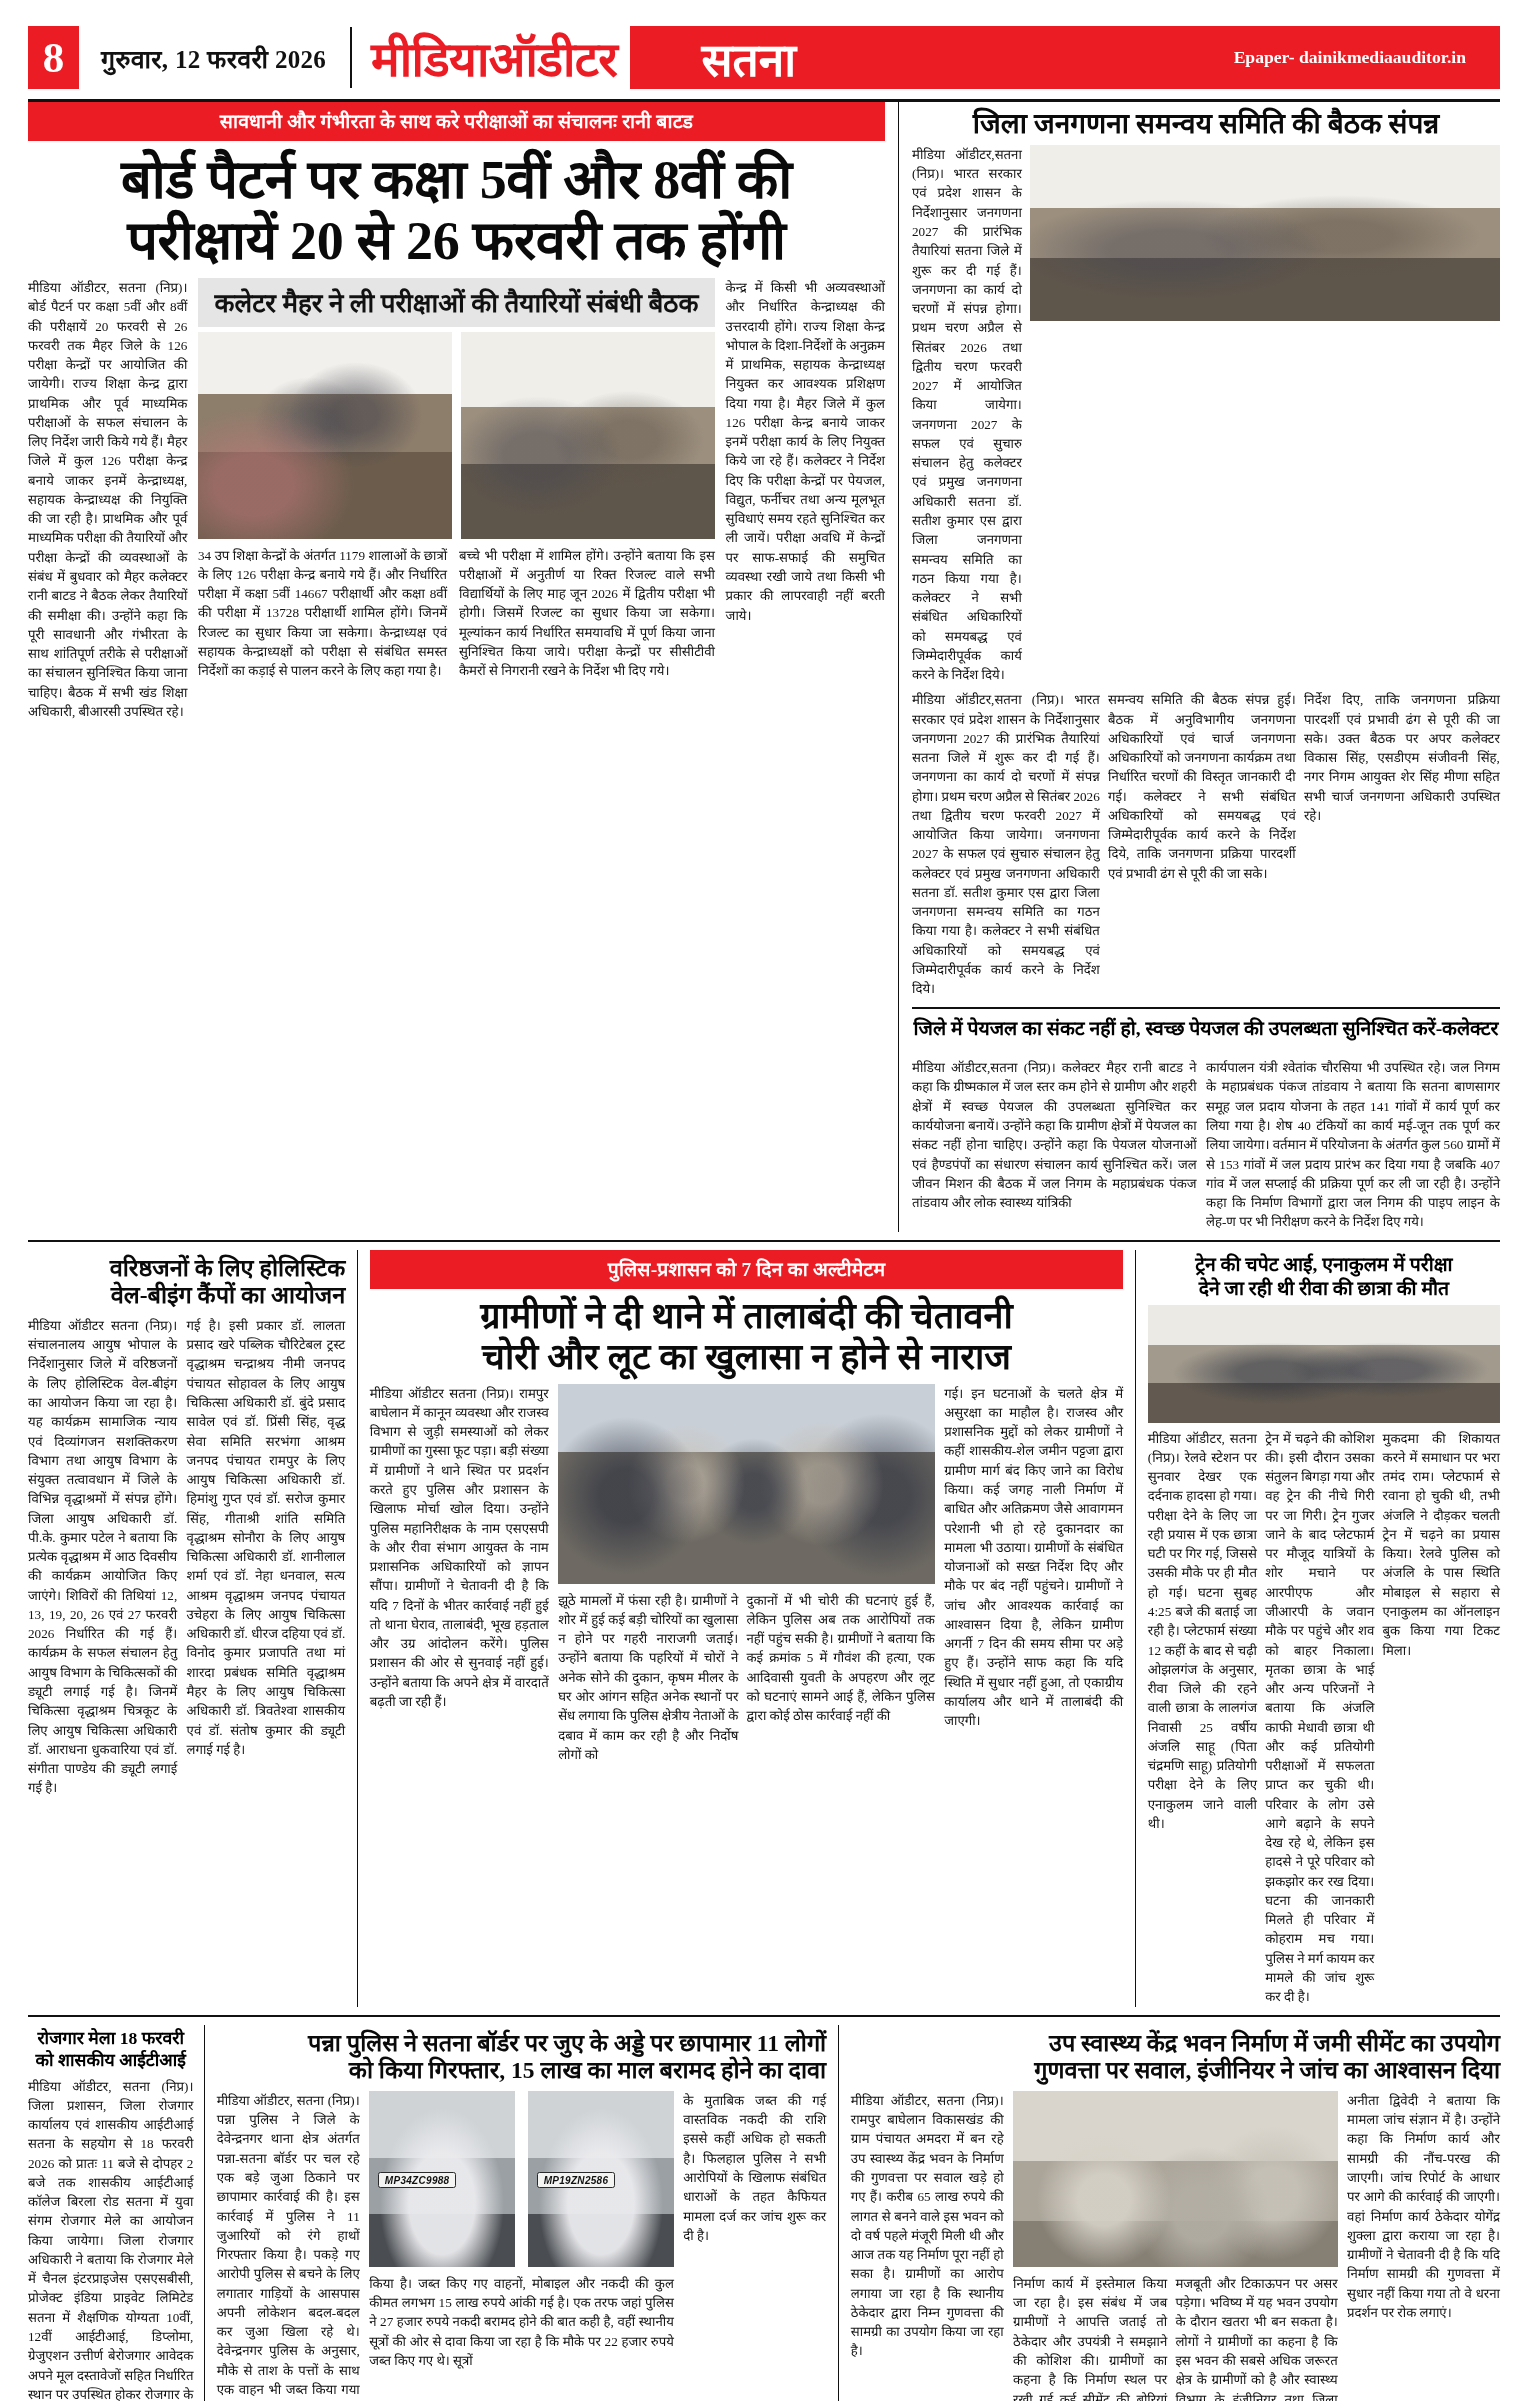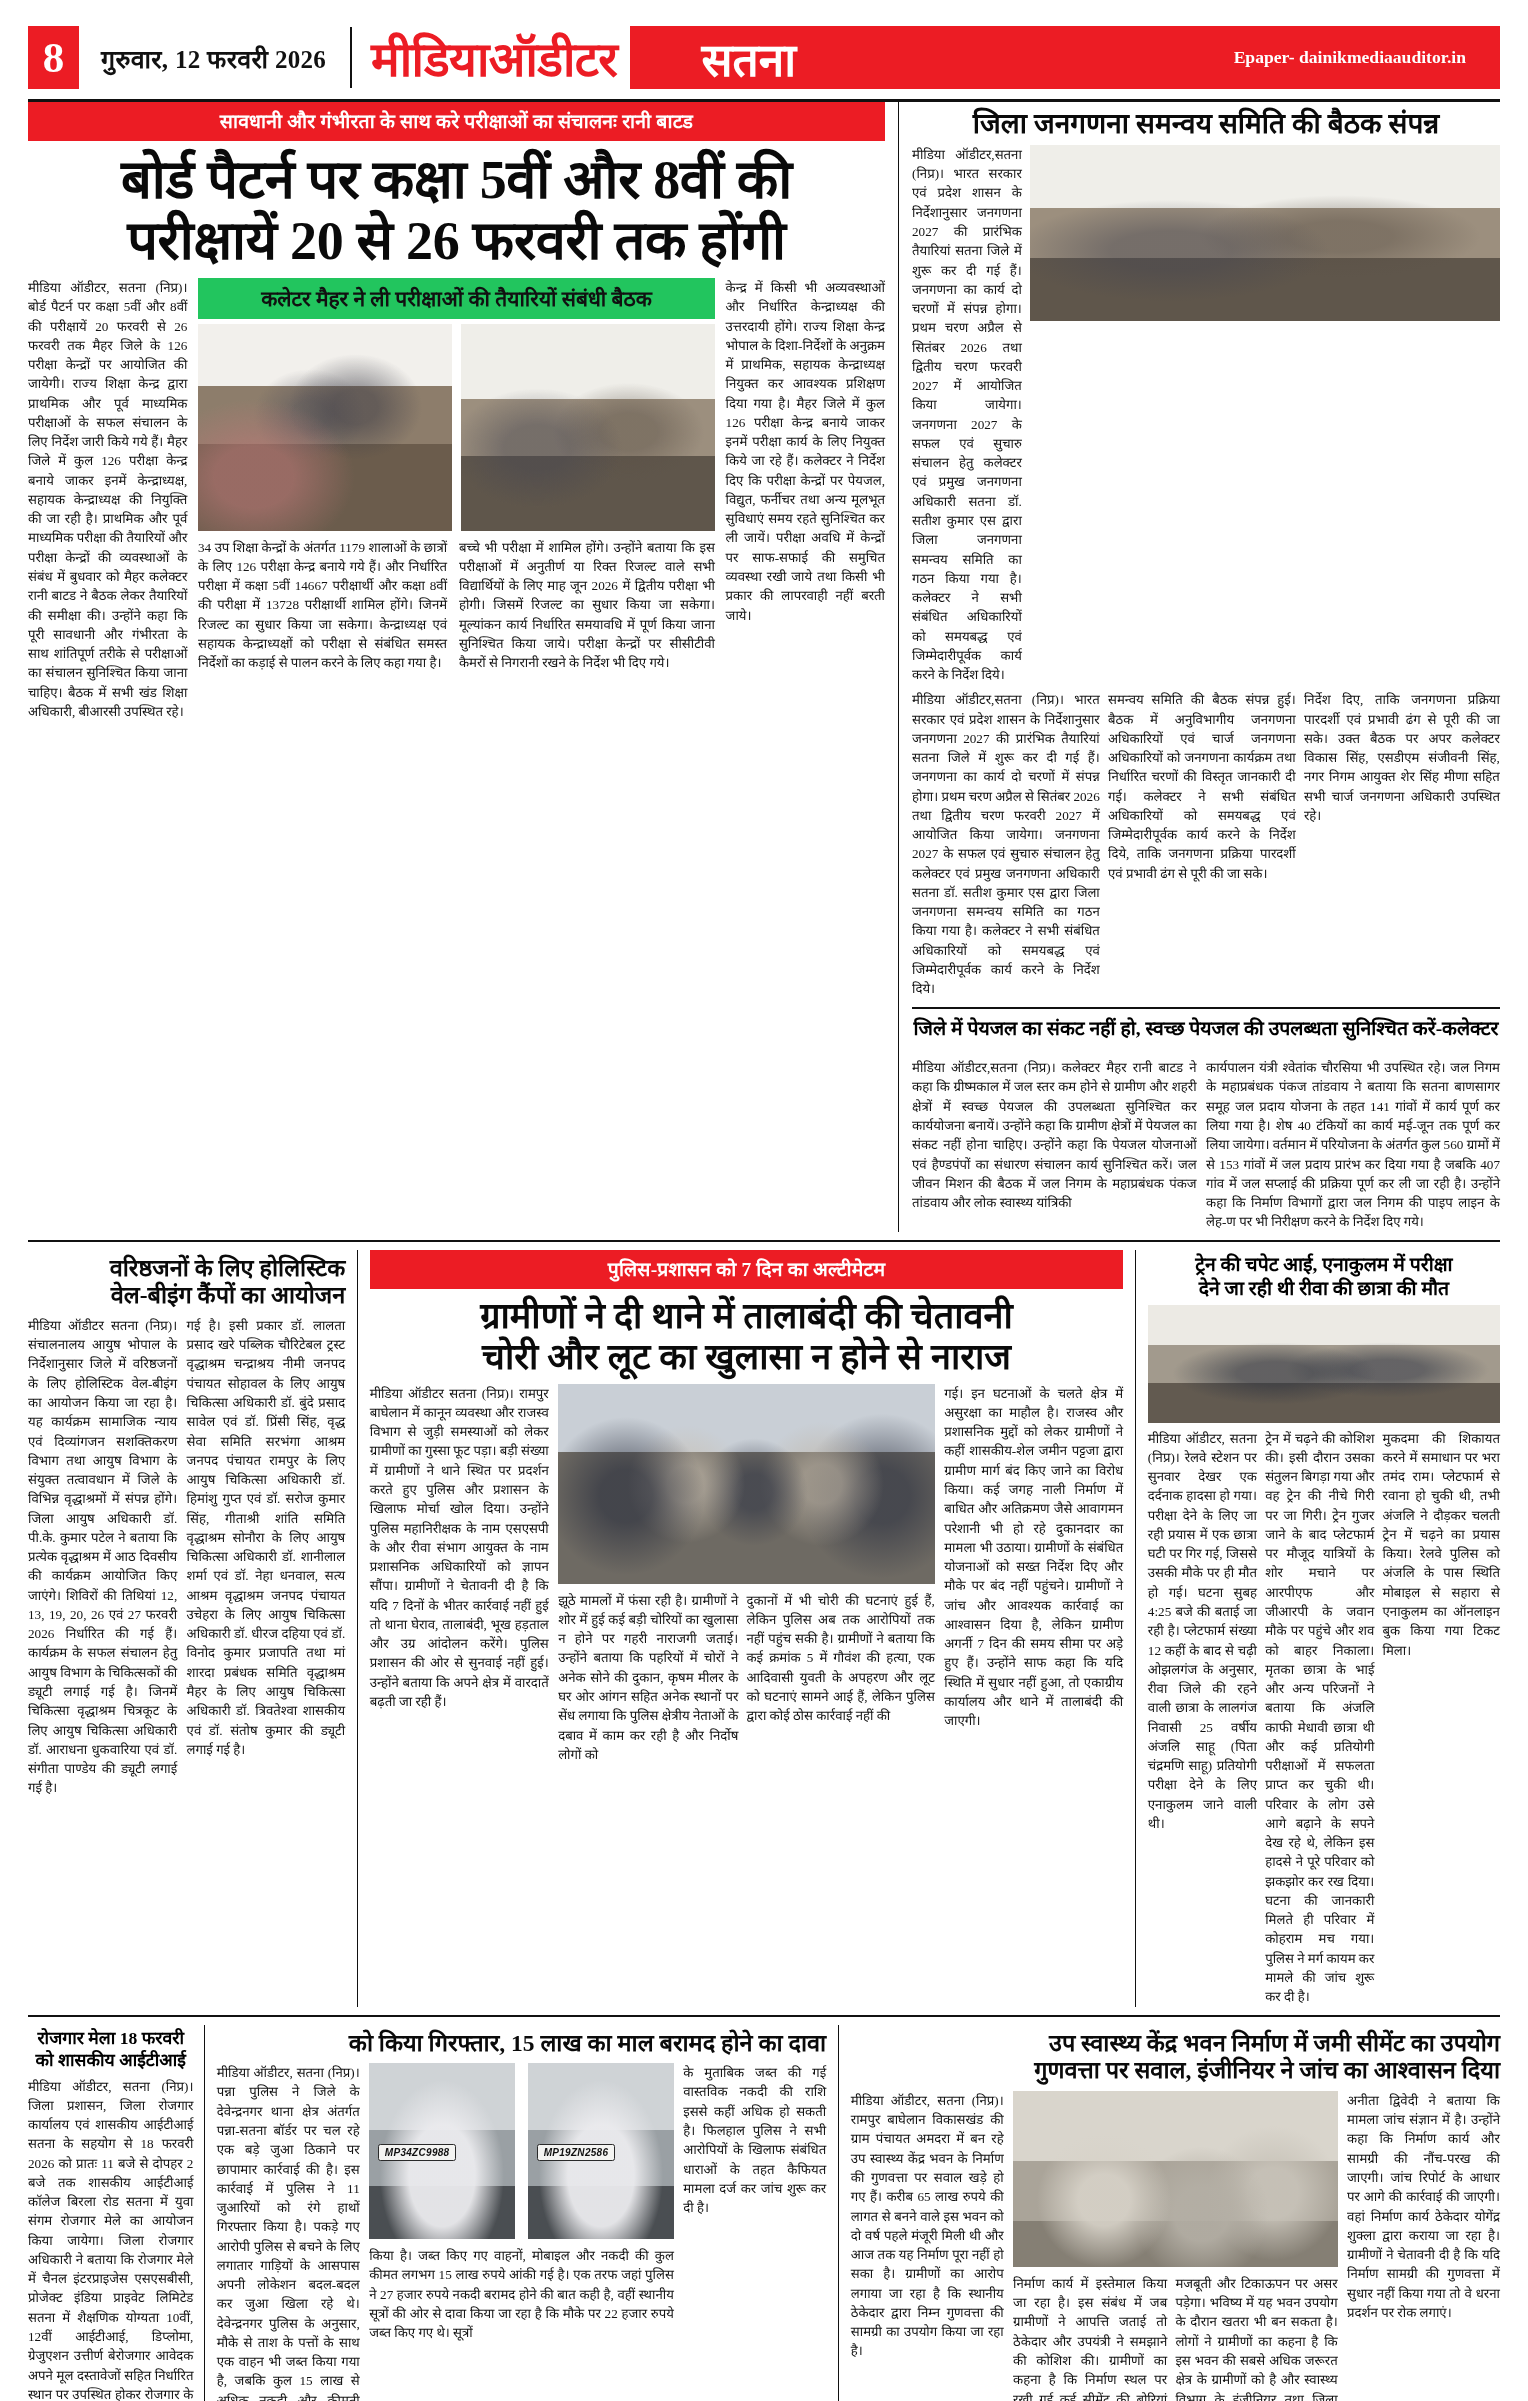--- a/index.html
+++ b/index.html
@@ -93,23 +93,23 @@
   .kicker {
     background: #ec1c24;
     color: #ffffff;
     font-size: 19.4px;
     font-weight: bold;
     text-align: center;
     padding: 5.3px 0 6.5px 0;
     letter-spacing: 0.2px;
   }
   .kicker-yellow {
-    background: #22c55e;
+    background: #e5e5e5;
     color: #111;
-    font-size: 21px;
+    font-size: 26px;
     font-weight: bold;
     text-align: center;
     padding: 5.9px 0 7px 0;
   }
   .headline-xl {
     font-size: 54px;
     font-weight: bold;
     line-height: 1.13;
     letter-spacing: -0.3px;
     color: #0a0a0a;
@@ -340,20 +340,21 @@
       <div style="width:176px; padding-right:10.6px;">
         <div class="headline-xs" style="font-size:17.6px;">
           <div>रोजगार मेला 18 फरवरी</div>
           <div>को शासकीय आईटीआई</div>
         </div>
         <div class="body" style="margin-top:5.9px;">मीडिया ऑडीटर, सतना (निप्र)। जिला प्रशासन, जिला रोजगार कार्यालय एवं शासकीय आईटीआई सतना के सहयोग से 18 फरवरी 2026 को प्रातः 11 बजे से दोपहर 2 बजे तक शासकीय आईटीआई कॉलेज बिरला रोड सतना में युवा संगम रोजगार मेले का आयोजन किया जायेगा। जिला रोजगार अधिकारी ने बताया कि रोजगार मेले में चैनल इंटरप्राइजेस एसएसबीसी, प्रोजेक्ट इंडिया प्राइवेट लिमिटेड सतना में शैक्षणिक योग्यता 10वीं, 12वीं आईटीआई, डिप्लोमा, ग्रेजुएशन उत्तीर्ण बेरोजगार आवेदक अपने मूल दस्तावेजों सहित निर्धारित स्थान पर उपस्थित होकर रोजगार के अवसर प्राप्त कर सकते हैं।</div>
       </div>
 
       <div style="width:635px; border-left:1.8px solid #111; border-right:1.8px solid #111; padding:0 11.8px;">
         <div class="headline-sm">
+          <div>पन्ना पुलिस ने सतना बॉर्डर पर जुए के अड्डे पर छापामार 11 लोगों</div>
           <div>को किया गिरफ्तार, 15 लाख का माल बरामद होने का दावा</div>
         </div>
         <div class="row" style="margin-top:5.9px;">
           <div class="body" style="width:25%; padding-right:9.4px;">मीडिया ऑडीटर, सतना (निप्र)। पन्ना पुलिस ने जिले के देवेन्द्रनगर थाना क्षेत्र अंतर्गत पन्ना-सतना बॉर्डर पर चल रहे एक बड़े जुआ ठिकाने पर छापामार कार्रवाई की है। इस कार्रवाई में पुलिस ने 11 जुआरियों को रंगे हाथों गिरफ्तार किया है। पकड़े गए आरोपी पुलिस से बचने के लिए लगातार गाड़ियों के आसपास अपनी लोकेशन बदल-बदल कर जुआ खिला रहे थे। देवेन्द्रनगर पुलिस के अनुसार, मौके से ताश के पत्तों के साथ एक वाहन भी जब्त किया गया है, जबकि कुल 15 लाख से अधिक नकदी और कीमती सामान जब्त किया गया है।</div>
           <div style="width:50%;">
             <div class="row" style="gap:13px;font-style:italic;">
               <div class="photo vehicle" style="width:50%; height:176px;">
                 <div class="caption-plate">MP34ZC9988</div>
               </div>
               <div class="photo vehicle" style="width:50%; height:176px;">

